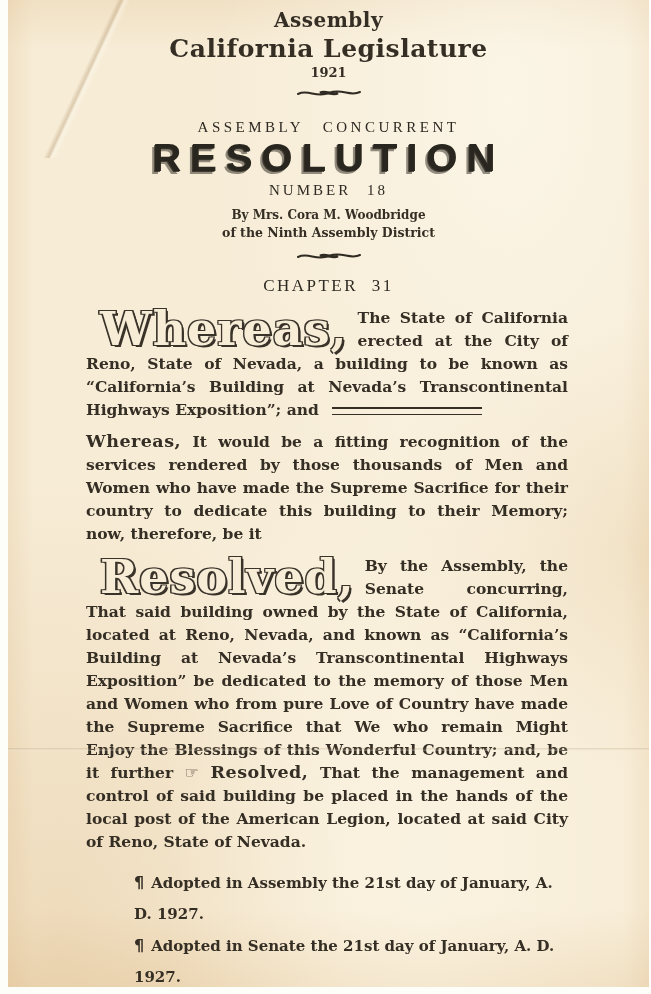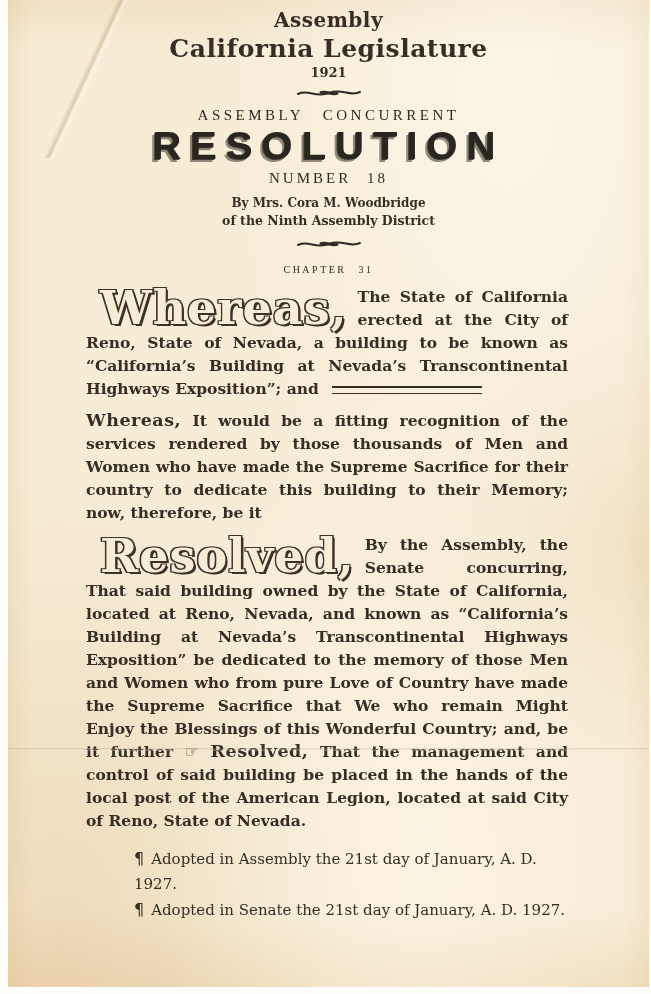--- a/index.html
+++ b/index.html
@@ -39,40 +39,40 @@
   
   header { padding-top: 8px; text-align: center; }
   .h-assembly   { font-size: 20px; font-weight: 700; letter-spacing: .5px; }
   .h-legis      { font-size: 25px; font-weight: 700; letter-spacing: .5px; margin-top: 2px; }
   .h-session    { font-size: 16px; font-weight: 700; margin-top: 3px; }
   .h-year       { font-size: 13px; font-weight: 700; margin-top: 2px; }
   .flourish     { display: block; margin: 7px auto 2px auto; }
   .h-concurrent {
     font-family: "Liberation Serif", serif;
     font-size: 15px; letter-spacing: 3.5px; word-spacing: 12px;
-    color: #2e2a23; margin-top: 8px;
+    color: #2e2a23; margin-top: 20px;
   }
   .h-restitle {
     font-family: "Liberation Sans", sans-serif;
     font-weight: 700; font-size: 40px; line-height: 42px;
     letter-spacing: 9px; color: #29261f;
     text-shadow: -3px 3px 0 rgba(42,38,30,.5), -1px 1px 0 rgba(42,38,30,.8);
     transform: scaleY(.95);
     margin-top: 1px;
   }
   .h-number {
     font-family: "Liberation Serif", serif;
     font-size: 15px; letter-spacing: 3px; word-spacing: 9px;
     color: #2e2a23; margin-top: 3px;
   }
   .h-author   { font-size: 12px; font-weight: 700; margin-top: 9px; }
   .h-district { font-size: 12.5px; font-weight: 700; margin-top: 3px; }
   .h-chapter {
     font-family: "Liberation Serif", serif;
-    font-size: 10px; letter-spacing: 2.5px; word-spacing: 7px;
+    font-size: 17px; letter-spacing: 2.5px; word-spacing: 7px;
     color: #2e2a23; margin-top: 14px; text-align: center;
   }
 
   
   .doc-body {
     width: 482px;
     margin: 10px auto 0 78px;
   }
   .para {
     margin: 8px 0 9px 0;
@@ -99,21 +99,21 @@
   .dash-rule {
     display: inline-block; vertical-align: middle;
     width: 150px; height: 5px; margin-left: 8px;
     border-top: 2.5px solid #352e24;
     border-bottom: 1.5px solid #352e24;
   }
 
   
   .adoption { margin: 14px 0 0 48px; }
   .adopt-line {
-    font-size: 15px; font-weight: 400; line-height: 25px;
+    font-size: 15px; font-weight: 700; line-height: 31px;
     color: #352e24;
   }
   .pmark { font-family: "DejaVu Sans", sans-serif; font-size: 16px; margin-right: 7px; }
 </style>
 </head>
 <body>
 
 <div class="paper">
   <div class="crease-topleft"></div>
   <div class="crease-mid"></div>

